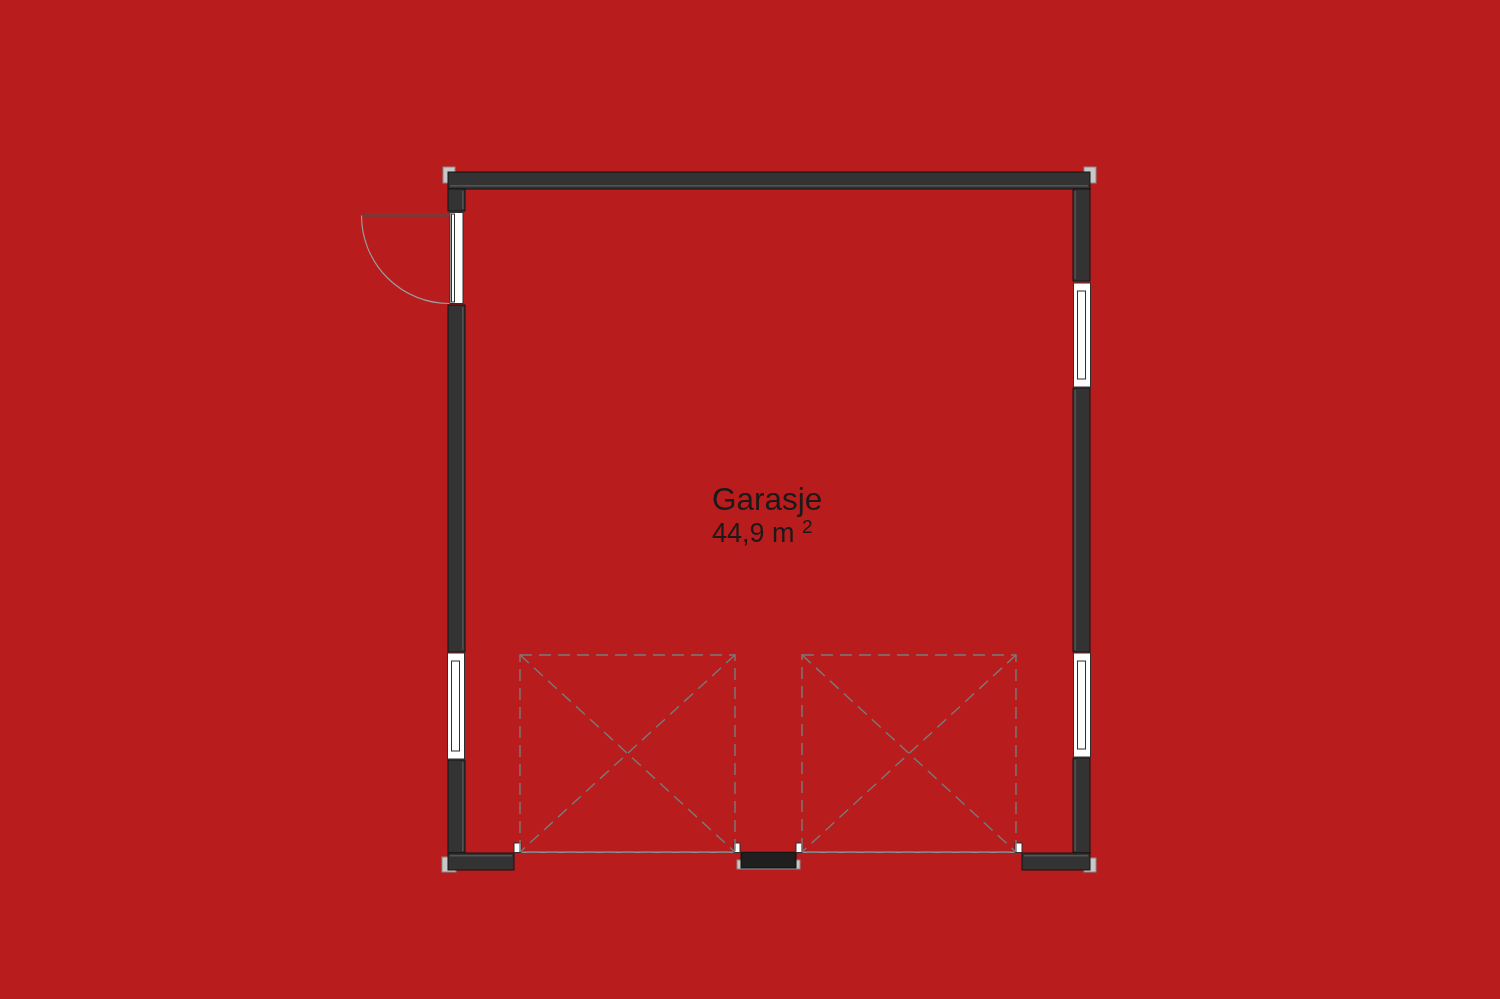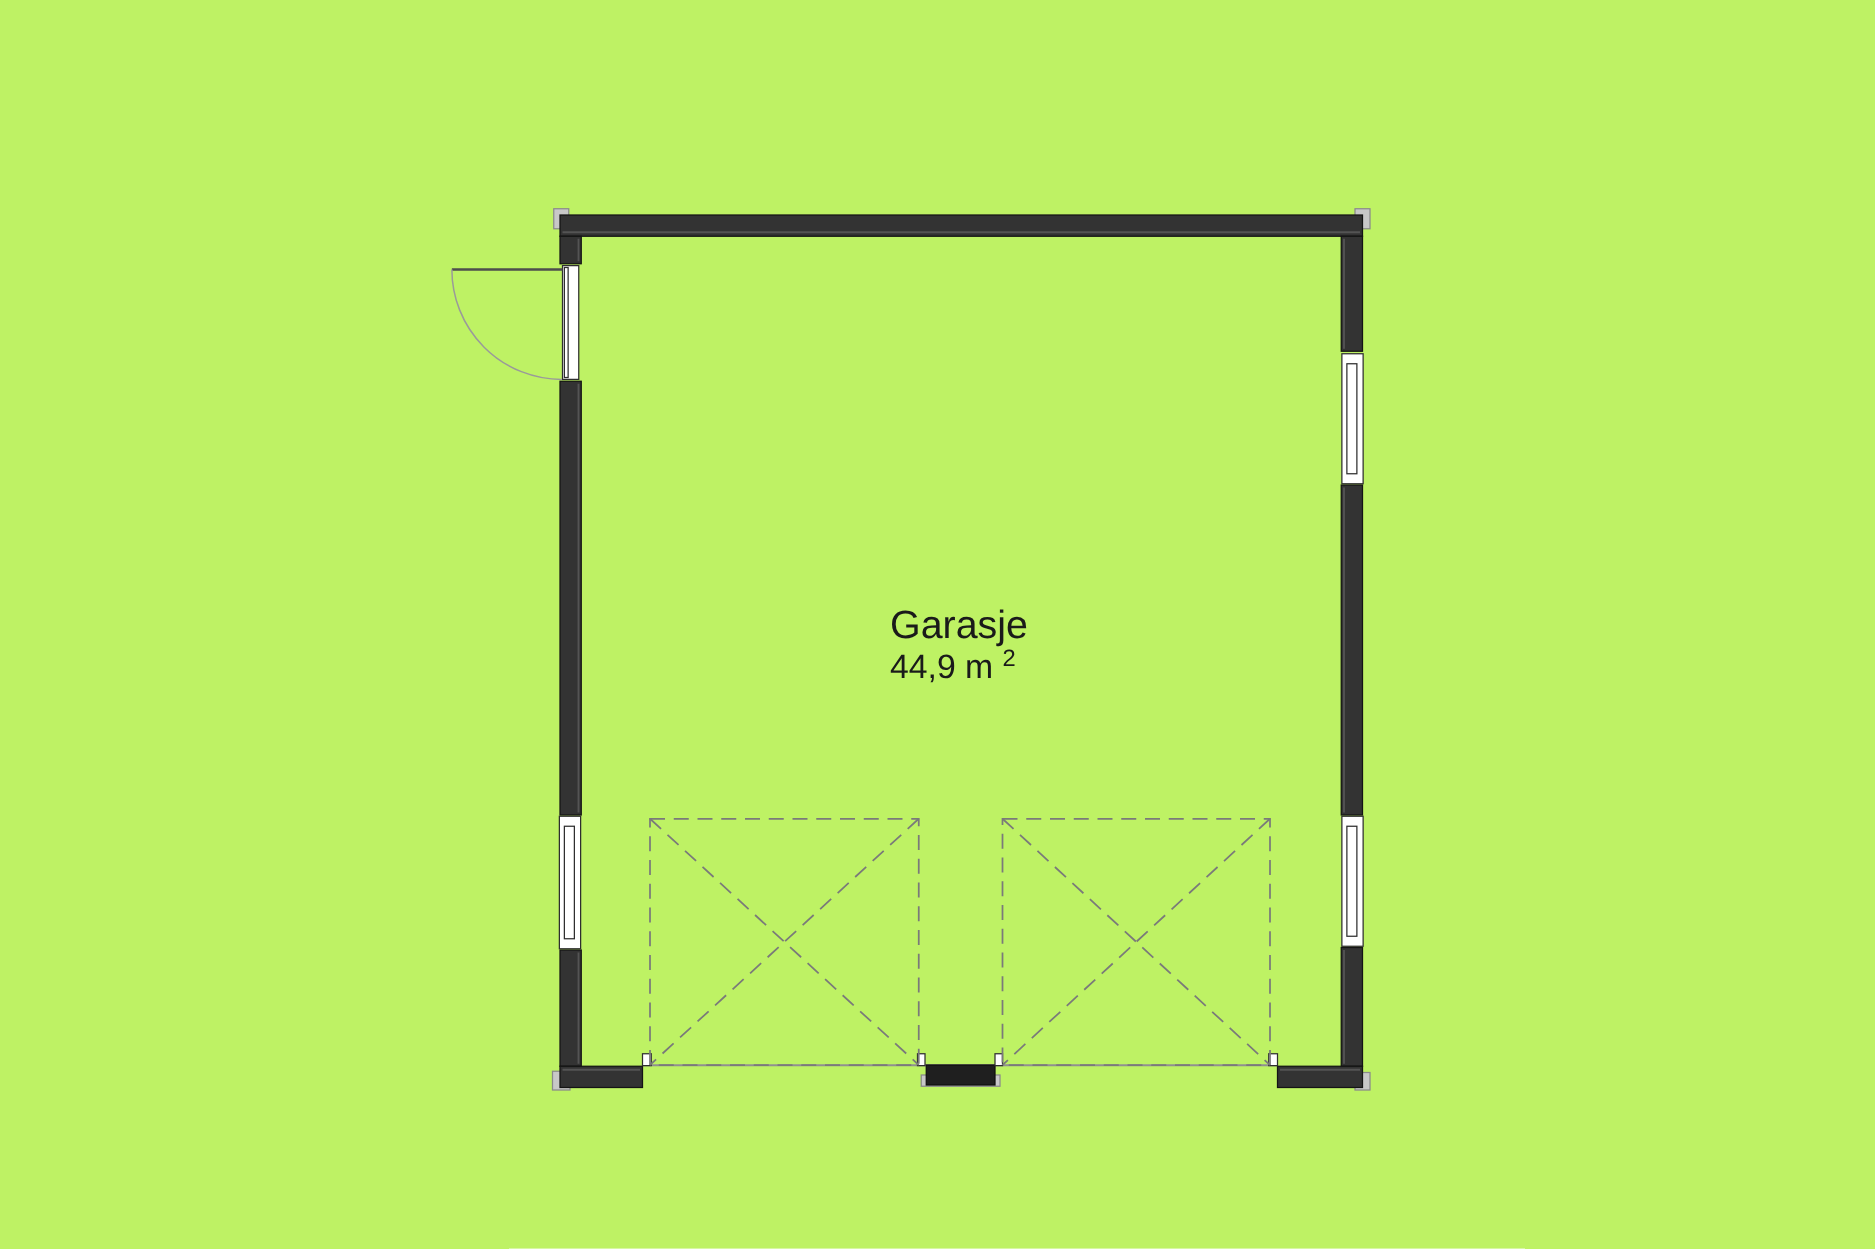--- a/index.html
+++ b/index.html
@@ -8,21 +8,21 @@
     width: 1500px;
     height: 999px;
     background: #ffffff;
     overflow: hidden;
     font-family: "Liberation Sans", sans-serif;
   }
   .stage {
     position: relative;
     width: 1500px;
     height: 999px;
-    background: #bef264;
+    background: #b91c1c;
     text-decoration: underline;
   }
   svg.plan {
     position: absolute;
     left: 0;
     top: 0;
   }
   .walls rect { stroke: #141414; stroke-width: 1; }
   .trims rect { stroke: #8a8a8a; stroke-width: 1; }
   .frames rect { fill: #ffffff; stroke-width: 1; }

